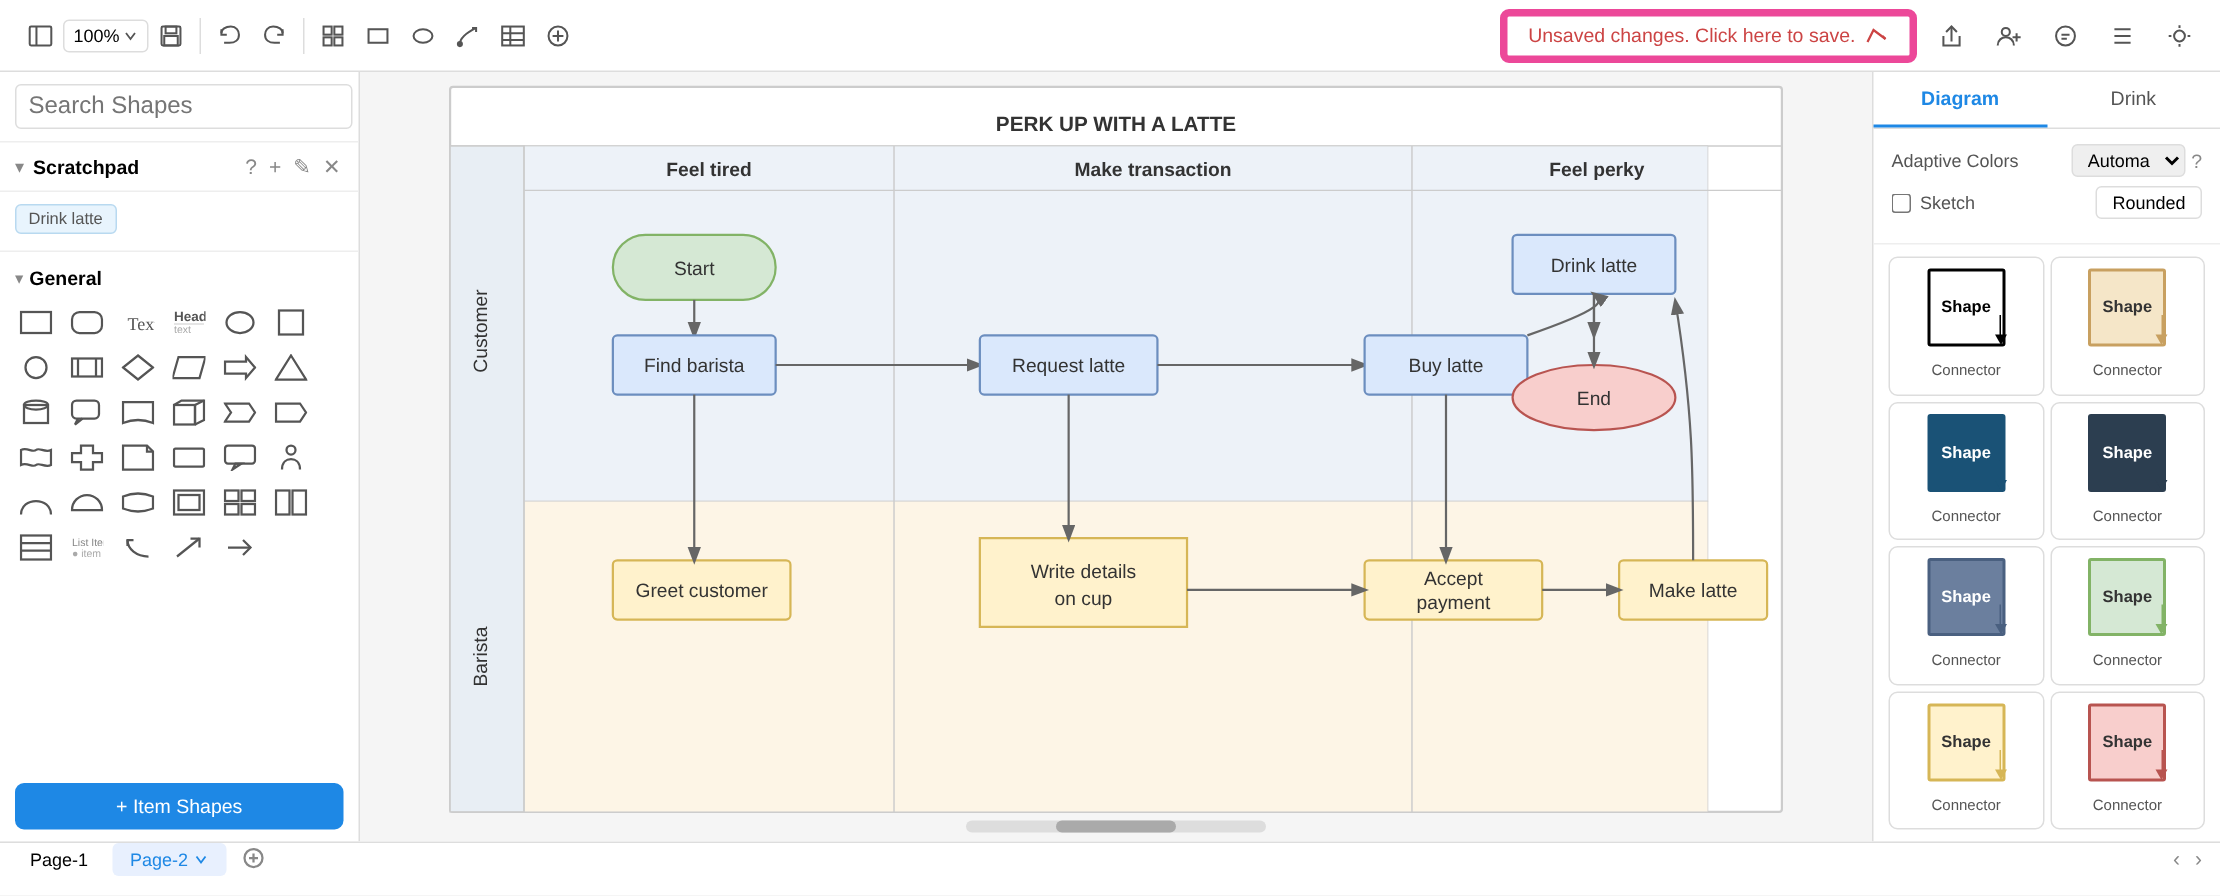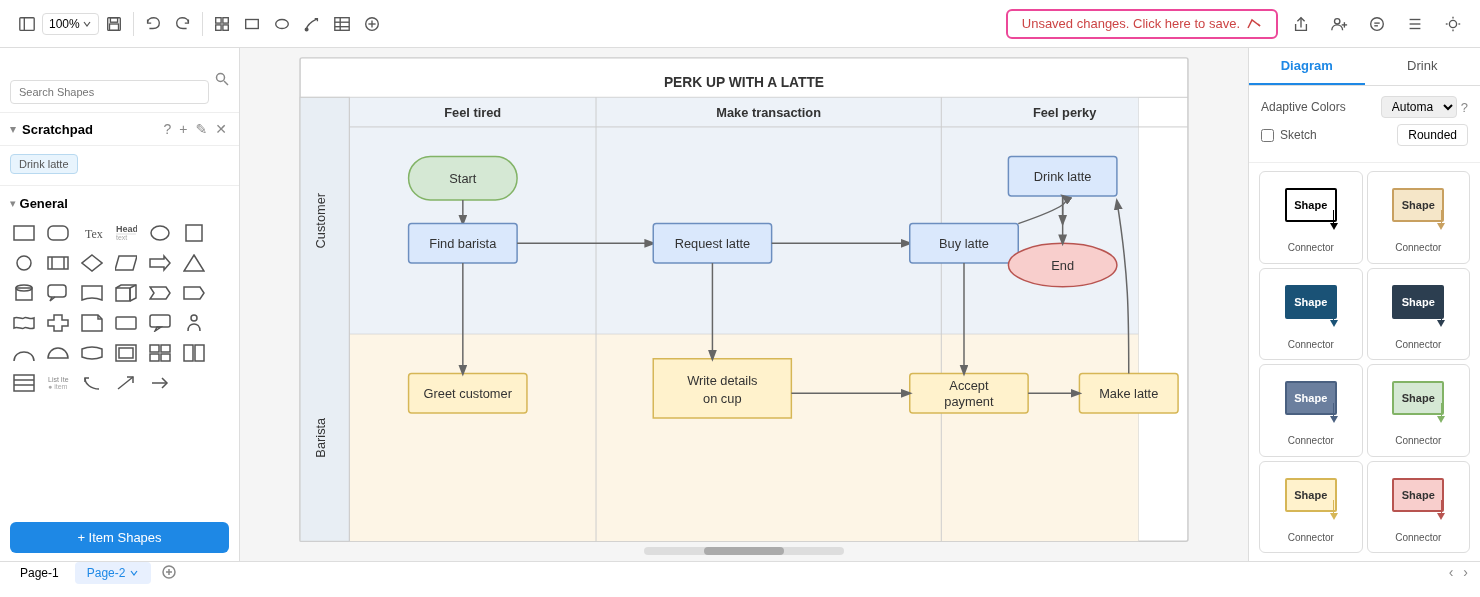--- a/index.html
+++ b/index.html
@@ -16,32 +16,32 @@
       display: flex; align-items: center; justify-content: center;
       background: none; border: none; cursor: pointer; border-radius: 4px;
       padding: 4px 6px; color: #555; font-size: 13px; gap: 2px;
     }
     .toolbar-btn svg { width: 18px; height: 18px; }
     .zoom-btn {
       display: flex; align-items: center; border: 1px solid #ddd; border-radius: 4px;
       padding: 3px 6px; background: #fff; cursor: pointer; font-size: 12px; gap: 2px;
     }
     .unsaved-btn {
-      background: #fff; border: 2px solid #ec4899; color: #c44; border-radius: 6px;
+      background: #fff; border: 5px solid #ec4899; color: #c44; border-radius: 6px;
       padding: 5px 14px; cursor: pointer; font-size: 13px; display: flex; align-items: center; gap: 6px;
     }
     .toolbar-right { margin-left: auto; display: flex; align-items: center; gap: 8px; }
 
     
     .main-area { display: flex; flex: 1; overflow: hidden; }
 
     
     .left-panel { width: 240px; background: #fff; border-right: 1px solid #ddd; display: flex; flex-direction: column; flex-shrink: 0; }
     .search-bar { display: flex; align-items: center; padding: 8px 10px; border-bottom: 1px solid #eee; gap: 6px; }
-    .search-input { flex: 1; border: 1px solid #ddd; border-radius: 4px; padding: 5px 8px; font-size: 11px; outline: none; margin-top: 24px; }
+    .search-input { flex: 1; border: 1px solid #ddd; border-radius: 4px; padding: 5px 8px; font-size: 16px; outline: none; }
     .search-icon-btn { background: none; border: none; cursor: pointer; color: #888; }
 
     .scratchpad-header { display: flex; align-items: center; padding: 6px 10px; border-bottom: 1px solid #eee; gap: 4px; }
     .scratchpad-title { font-size: 13px; font-weight: 600; flex: 1; }
     .scratchpad-actions { display: flex; gap: 4px; }
     .scratchpad-action { background: none; border: none; cursor: pointer; color: #888; font-size: 14px; padding: 2px; }
 
     .scratchpad-content { padding: 8px 10px; min-height: 40px; border-bottom: 1px solid #eee; }
     .scratchpad-chip { background: #e8f4fd; border: 1px solid #b8d9f0; border-radius: 4px; padding: 3px 8px; font-size: 11px; display: inline-block; color: #555; }
 
@@ -74,21 +74,21 @@
 
     .rounded-btn { font-size: 12px; border: 1px solid #ddd; border-radius: 4px; padding: 3px 10px; background: #fff; cursor: pointer; }
 
     
     .style-tiles { display: grid; grid-template-columns: 1fr 1fr; gap: 4px; padding: 8px 10px; overflow-y: auto; flex: 1; }
     .style-tile {
       display: flex; flex-direction: column; align-items: center; border: 1px solid #ddd;
       border-radius: 6px; padding: 8px 6px 4px; cursor: pointer; background: #fff;
     }
     .tile-shape-area { width: 70px; height: 50px; display: flex; align-items: center; justify-content: center; position: relative; }
-    .tile-shape-box { border: 2px solid; width: 52px; height: 34px; display: flex; align-items: center; justify-content: center; font-size: 11px; font-weight: 600; border-radius: 2px; }
+    .tile-shape-box { border: 2px solid; width: 52px; height: 52px; display: flex; align-items: center; justify-content: center; font-size: 11px; font-weight: 600; border-radius: 2px; }
     .tile-connector { position: absolute; bottom: 2px; right: 6px; display: flex; flex-direction: column; align-items: center; }
     .tile-label { font-size: 10px; color: #555; margin-top: 12px; }
 
     
     .bottom-bar { display: flex; align-items: flex-start; background: #fff; border-top: 1px solid #ddd; height: 36px; padding: 0 8px; gap: 4px; flex-shrink: 0; }
     .page-tab { padding: 4px 12px; border-radius: 4px; font-size: 12px; cursor: pointer; display: flex; align-items: center; gap: 4px; }
     .page-tab.active { background: #e8f0fe; color: #1e88e5; }
     .page-nav-btn { background: none; border: none; cursor: pointer; color: #888; padding: 2px 4px; font-size: 14px; }
     .add-page-btn { background: none; border: none; cursor: pointer; color: #888; padding: 2px 6px; font-size: 18px; }
 

